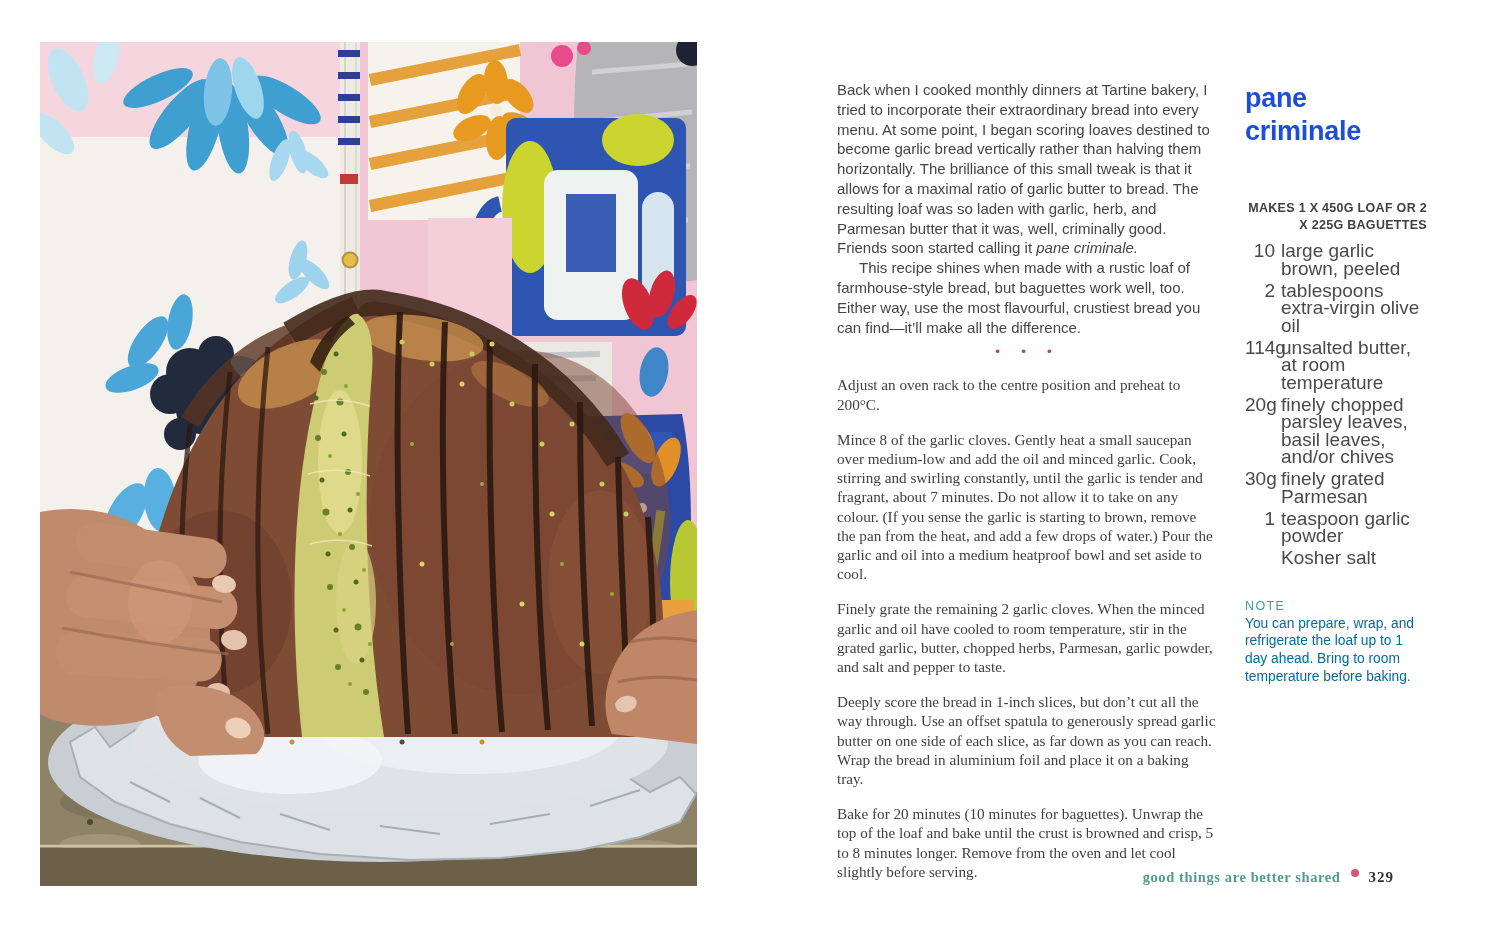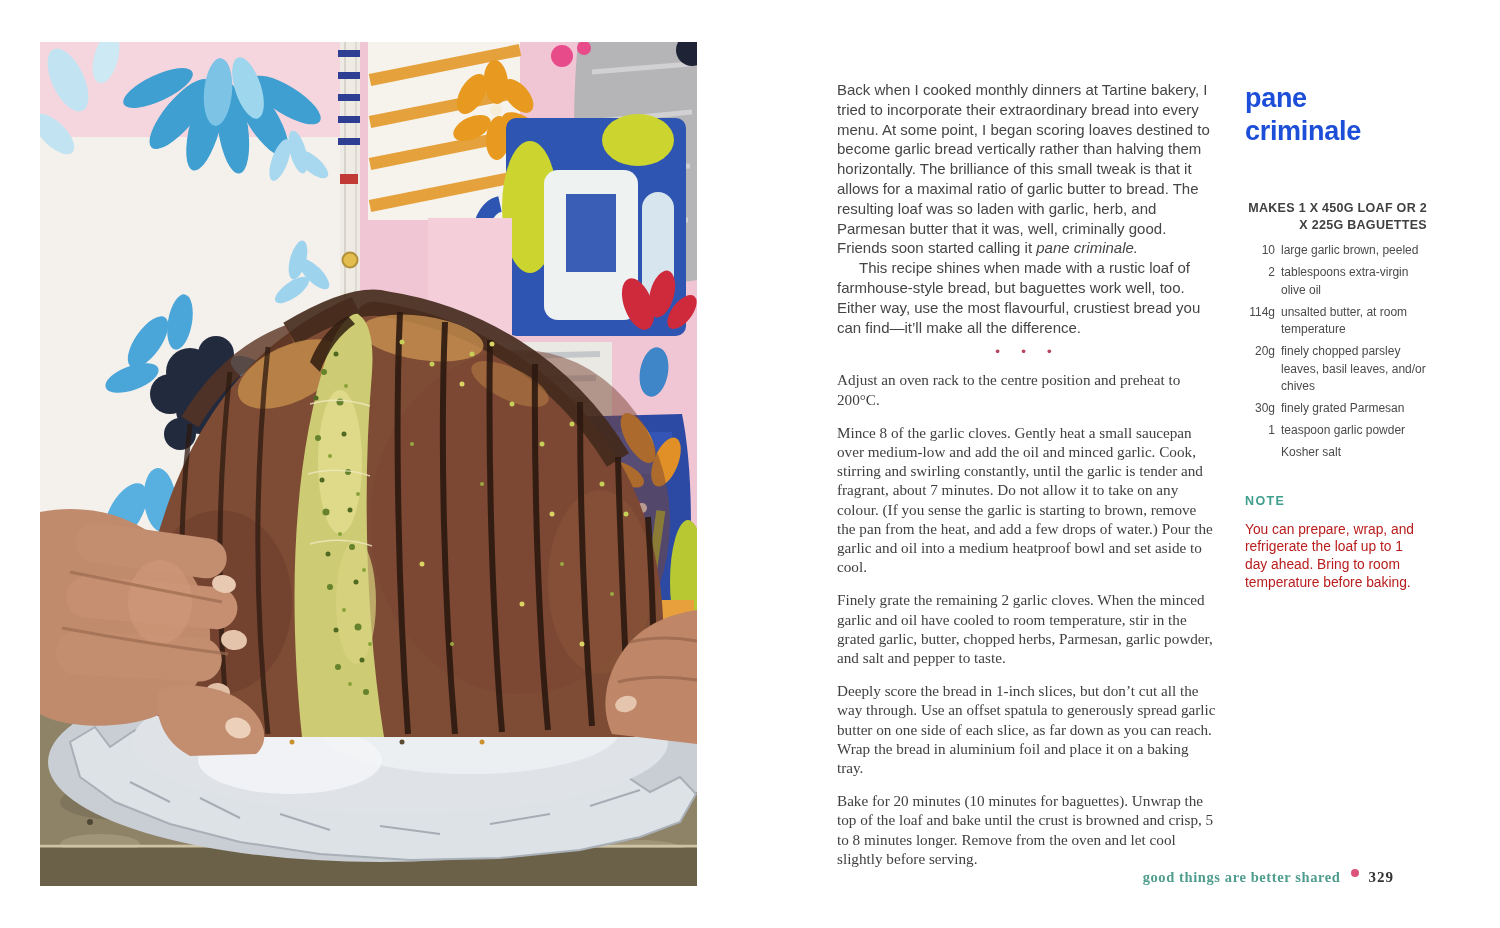--- a/index.html
+++ b/index.html
@@ -25,46 +25,46 @@
   }
   .intro p{margin:0;}
   .intro .indent{text-indent:22px;}
   .intro .it{font-style:italic;text-align:right;}
   .divider{
     text-align:center;color:#b8455f;font-size:13px;letter-spacing:7px;
     margin:7px 0 11px 0;font-family:"DejaVu Sans",sans-serif;
   }
   .step{
     font-family:"Liberation Serif",serif;
-    font-size:15.2px;line-height:19.2px;margin:9px 0 14px 0;color:#404040;
+    font-size:15.2px;line-height:19.2px;margin:16px 0 14px 0;color:#404040;
   }
 
   
   .recipe-col{position:absolute;left:1245px;top:82px;width:182px;}
   .recipe-title{
     margin:0;font-size:27px;line-height:33px;font-weight:bold;
     color:#1d4ed8;letter-spacing:-0.3px;
     font-family:"Liberation Sans",sans-serif;
   }
   .yield{
     margin-top:52px;font-size:12.5px;line-height:17px;font-weight:bold;
     color:#404040;letter-spacing:0.3px;text-align:right;
   }
   .ingredients{margin-top:8px;}
   .ing-row{
     display:grid;grid-template-columns:30px 1fr;column-gap:6px;
-    font-size:12px;line-height:17.5px;color:#4a4a4a;margin-bottom:4.5px;
+    font-size:19px;line-height:17.5px;color:#4a4a4a;margin-bottom:4.5px;
   }
   .ing-qty{text-align:right;}
   .note-label{
-    margin-top:32px;font-size:12.5px;font-weight:bold;color:#3f9e8d;
+    margin-top:32px;font-size:12.5px;font-weight:normal;color:#3f9e8d;
     letter-spacing:1.4px;
   }
   .note-text{
-    margin-top:13px;font-size:13.8px;line-height:17.8px;color:#b91c1c;
+    margin-top:2px;font-size:13.8px;line-height:17.8px;color:#0369a1;
   }
 
   
   .footer{
     position:absolute;top:869px;right:106px;display:flex;align-items:flex-start;gap:10px;
   }
   .tagline{
     font-family:"Liberation Serif",serif;font-weight:bold;font-size:14.5px;
     color:#4f9d8e;letter-spacing:0.6px;
   }

